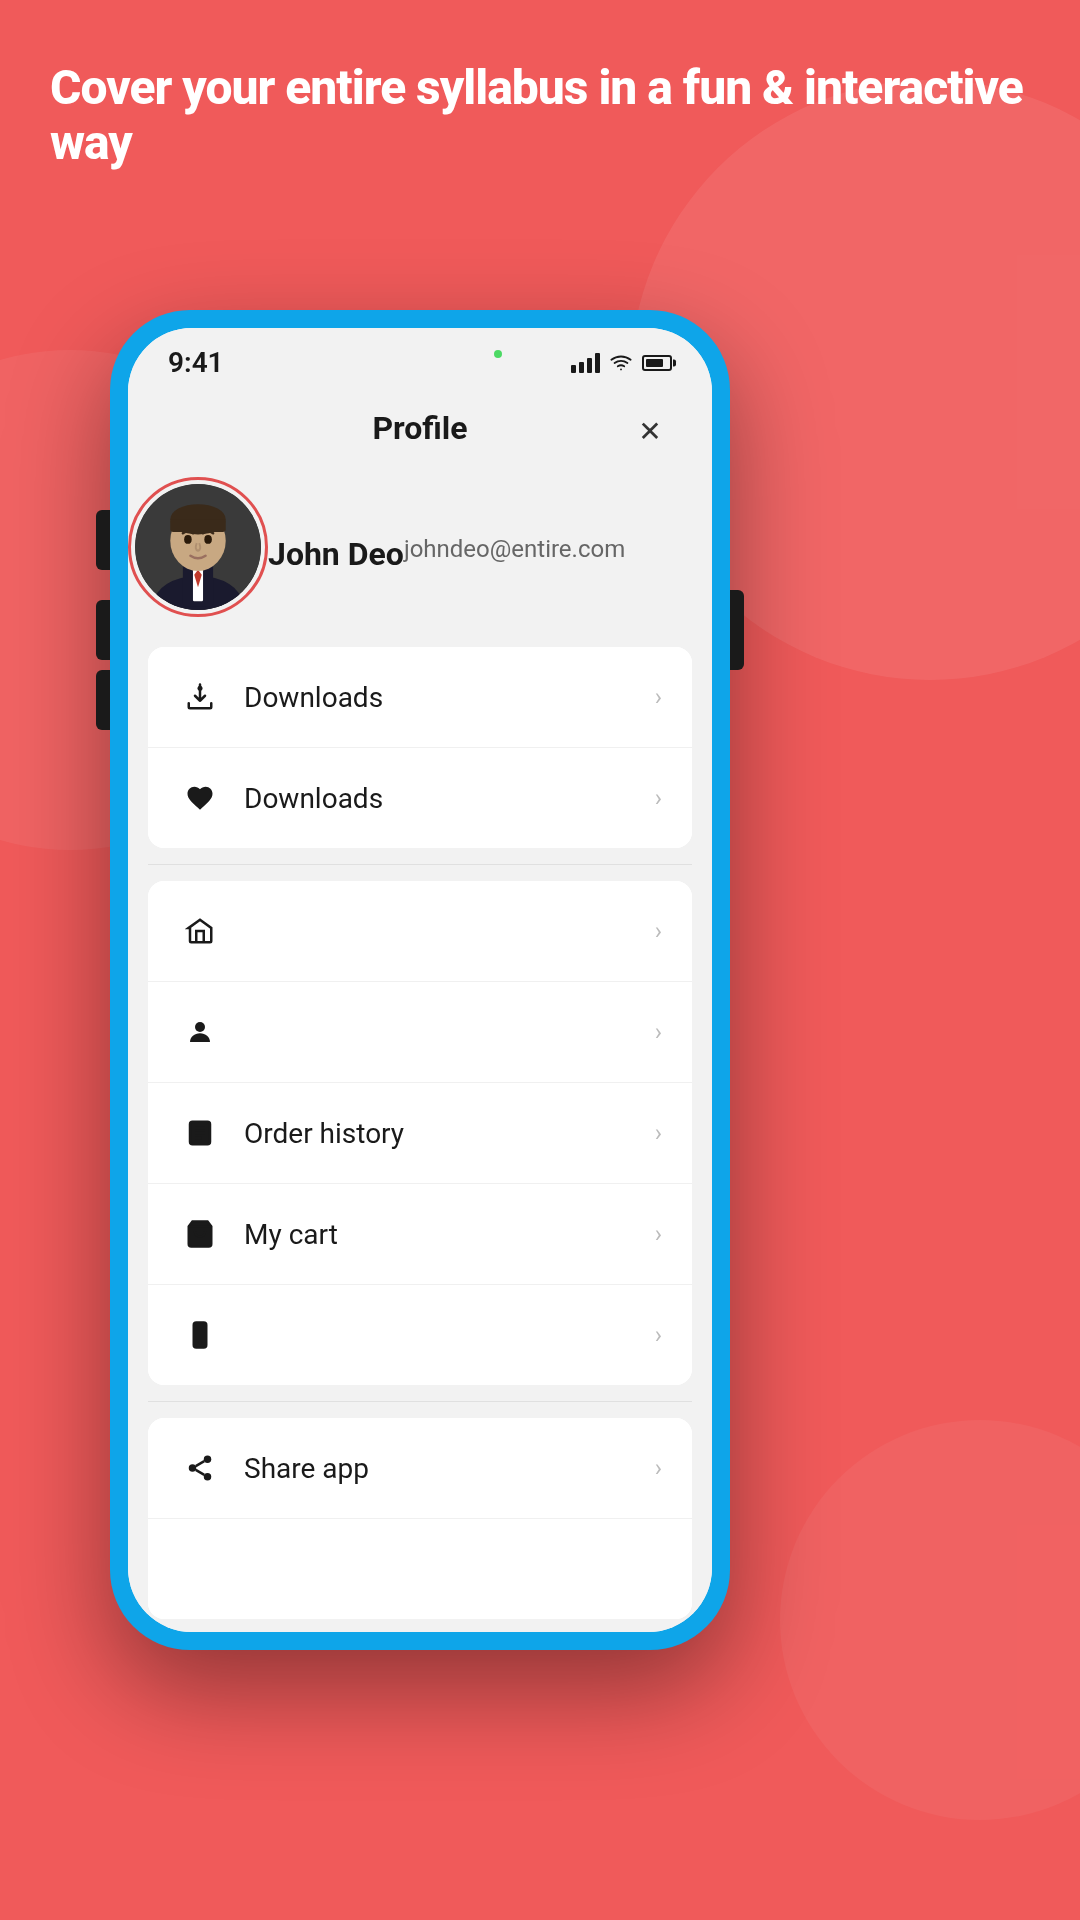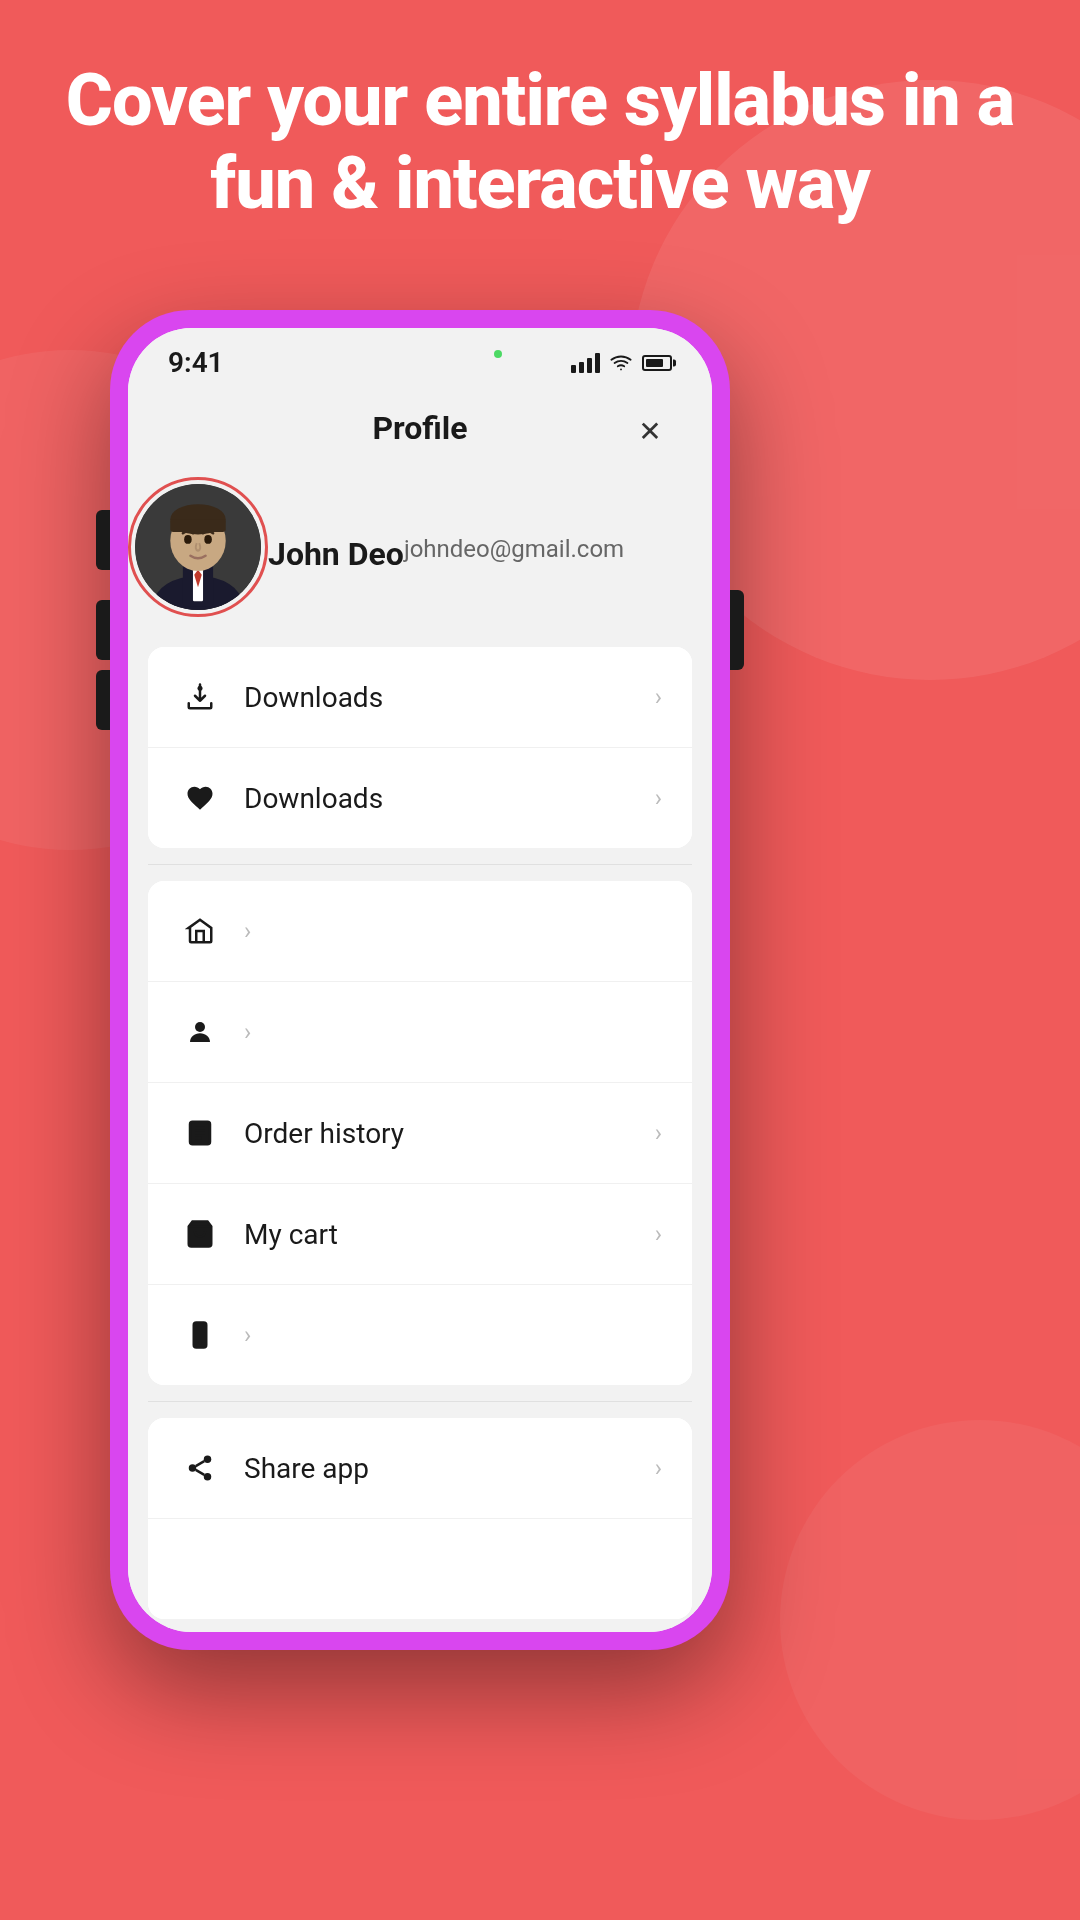--- a/index.html
+++ b/index.html
@@ -43,40 +43,39 @@
       right: -100px;
     }
 
     
     .hero-text {
       position: absolute;
       top: 60px;
       left: 50px;
       right: 50px;
       color: #fff;
-      font-size: 72px;
+      font-size: 48px;
       font-weight: 800;
       line-height: 1.15;
       letter-spacing: -1px;
-      text-align: center;
     }
 
     
     .phone-wrapper {
       position: absolute;
       top: 310px;
       left: 110px;
       width: 620px;
       height: 1550px;
     }
 
     .phone-outer {
       width: 620px;
       height: 1340px;
-      background: #d946ef;
+      background: #0ea5e9;
       border-radius: 80px;
       padding: 18px;
       box-shadow: 0 40px 100px rgba(0,0,0,0.4);
       position: relative;
     }
 
     
     .phone-outer::before {
       content: '';
       position: absolute;
@@ -280,20 +279,21 @@
       overflow: hidden;
     }
 
     .menu-item {
       display: flex;
       align-items: center;
       padding: 28px 30px;
       border-bottom: 1px solid #f0f0f0;
       cursor: pointer;
       background: #fff;
+      justify-content: space-between;
     }
 
     .menu-item:last-child {
       border-bottom: none;
     }
 
     .menu-icon {
       width: 44px;
       height: 44px;
       display: flex;
@@ -391,21 +391,21 @@
                 <path d="M38,39 Q42,36 46,39" stroke="#3a2a1a" stroke-width="2" fill="none" stroke-linecap="round"></path>
                 <path d="M54,39 Q58,36 62,39" stroke="#3a2a1a" stroke-width="2" fill="none" stroke-linecap="round"></path>
 
                 <path d="M49,47 Q47,52 50,53 Q53,52 51,47" stroke="#b09070" stroke-width="1.5" fill="none"></path>
 
                 <path d="M44,57 Q50,61 56,57" stroke="#9a7060" stroke-width="2" fill="none" stroke-linecap="round"></path>
               </svg>
             </div>
           </div>
           <div class="user-name">John Deo</div>
-          <div class="user-email">johndeo@gmail.com</div>
+          <div class="user-email">johndeo@entire.com</div>
         </div>
 
         <div class="menu-section">
 
           <div class="menu-item">
             <div class="menu-icon">
               <svg viewBox="0 0 24 24" fill="#1a1a1a">
                   <path d="M12 2v13m0 0l-4-4m4 4l4-4M3 17v3a1 1 0 001 1h16a1 1 0 001-1v-3" stroke="#1a1a1a" stroke-width="2" stroke-linecap="round" stroke-linejoin="round" fill="none"></path>
                   <circle cx="12" cy="5" r="2" fill="#1a1a1a"></circle>
                 </svg>

